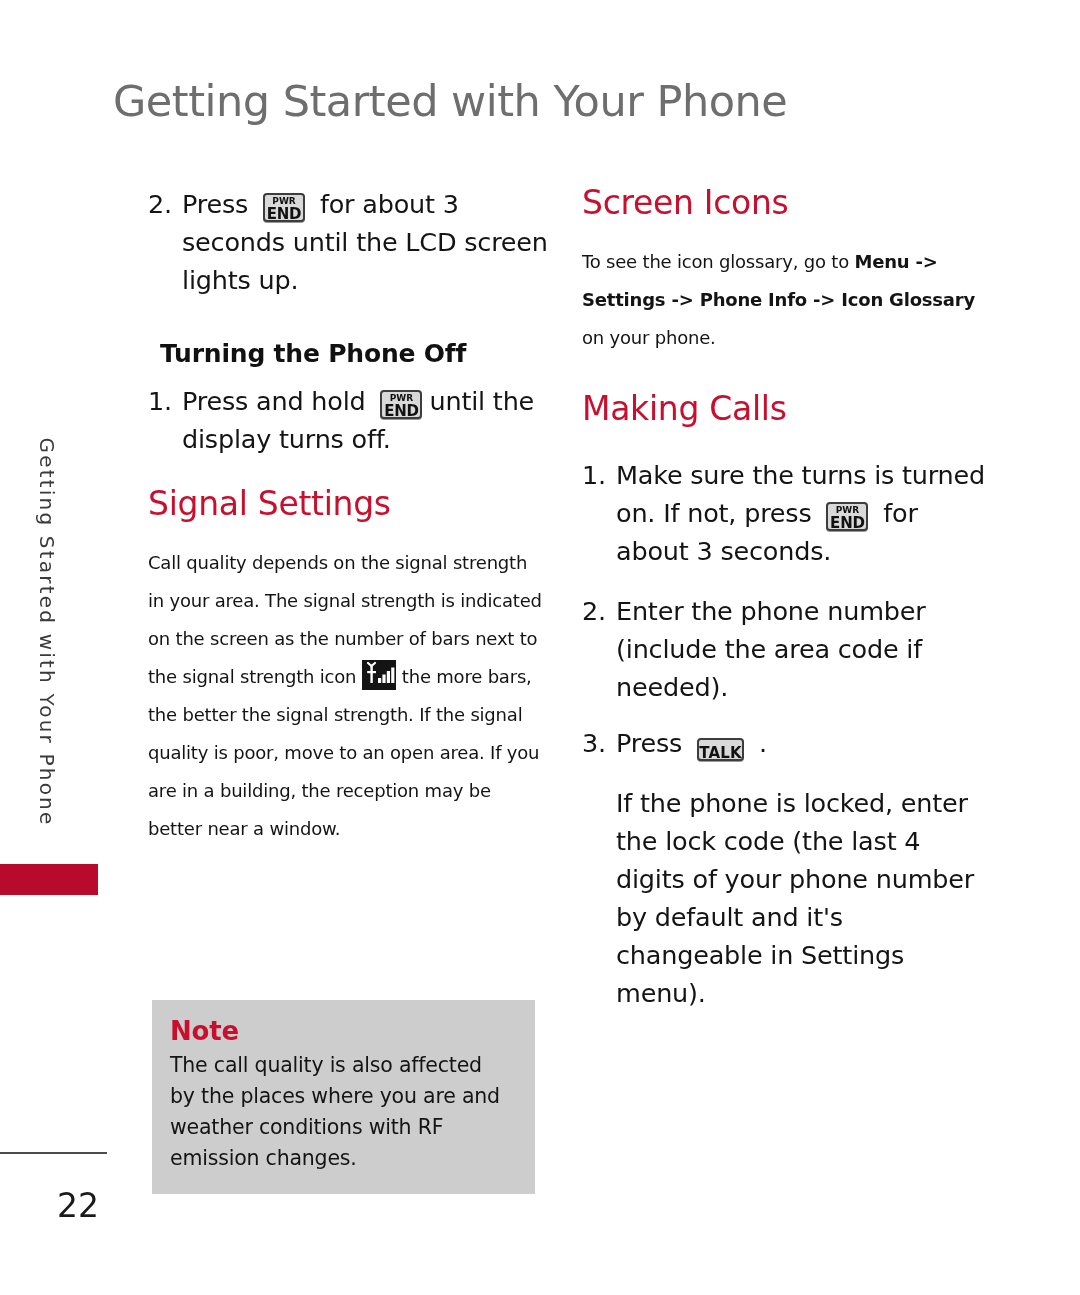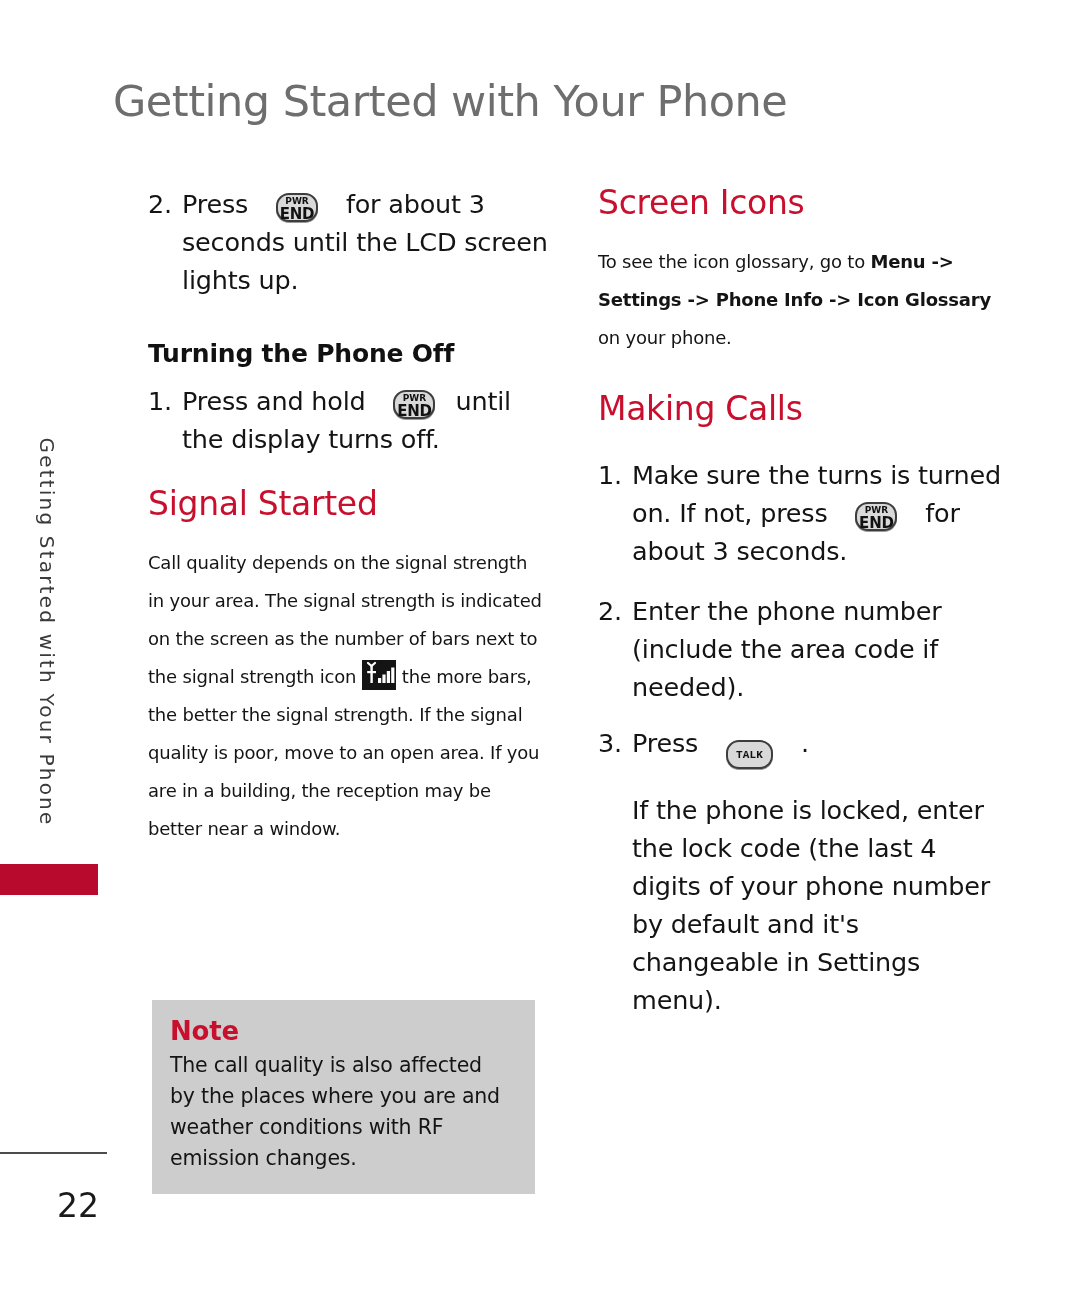--- a/index.html
+++ b/index.html
@@ -50,33 +50,33 @@
     height: 31px;
     background: #b80a2c;
   }
 
   
   .col {
     position: absolute;
     top: 185px;
   }
   .col-left  { left: 148px; width: 400px; }
-  .col-right { left: 598px; width: 405px; }
+  .col-right { left: 582px; width: 405px; }
 
   
   h2.section {
     margin: 0 0 14px 0;
     font-size: 33px;
     font-weight: 400;
     color: #c8102e;
     letter-spacing: -0.3px;
     line-height: 1.1;
   }
   h3.subsection {
-    margin: 0 0 6px 0;
+    margin: 0 0 6px 12px;
     font-size: 25px;
     font-weight: 700;
     color: #111111;
     letter-spacing: -0.2px;
   }
 
   
   p.body {
     margin: 0;
     font-size: 18px;
@@ -110,25 +110,25 @@
   .sp-34 { height: 34px; }
   .sp-40 { height: 40px; }
 
   
   .keycap {
     display: inline-block;
     vertical-align: -6px;
     box-sizing: border-box;
     background: #d9d9d9;
     border: 2px solid #3d3d3d;
-    border-radius: 13px;
+    border-radius: 4px;
     text-align: center;
     color: #111111;
     font-family: "DejaVu Sans", "Liberation Sans", sans-serif;
-    margin: 0 20px;
+    margin: 0 7px;
     box-shadow: 0 1px 0 #9a9a9a;
   }
   .keycap.pwrend {
     width: 42px;
     height: 29px;
     padding-top: 1px;
     line-height: 1;
   }
   .keycap.pwrend .k-top {
     display: block;
@@ -139,26 +139,25 @@
   }
   .keycap.pwrend .k-bot {
     display: block;
     font-size: 15px;
     font-weight: 700;
     letter-spacing: -0.2px;
     line-height: 16px;
   }
   .keycap.talk {
     width: 47px;
-    height: 29px;
+    height: 23px;
     line-height: 26px;
-    font-size: 11px;
+    font-size: 15px;
     font-weight: 700;
     letter-spacing: 0.2px;
-    font-family: Liberation Mono, monospace;
   }
 
   
   .signal-icon {
     display: inline-block;
     vertical-align: -7px;
     width: 34px;
     height: 30px;
     margin-right: 6px;
   }
@@ -227,21 +226,21 @@
 
   <div class="sp-8"></div>
 
   <div class="step">
     <span class="step-num">1.</span>
     <span class="step-text"><span>Press and hold</span>&nbsp;<span class="keycap pwrend"><span class="k-top">PWR</span><span class="k-bot">END</span></span><span>until the display turns off.</span></span>
   </div>
 
   <div class="sp-28"></div>
 
-  <h2 class="section">Signal Started</h2>
+  <h2 class="section">Signal Settings</h2>
 
   <div class="sp-8"></div>
 
   <p class="body"><span>Call quality depends on the signal strength in your area. The signal strength is indicated on the screen as the number of bars next to the signal strength icon</span>
     <span class="signal-icon">
       <svg width="34" height="30" viewBox="0 0 34 30" xmlns="http://www.w3.org/2000/svg">
         <rect x="0" y="0" width="34" height="30" fill="#141414"></rect>
 
         <path d="M9.5 6 L6 3 M9.5 6 L13 3" stroke="#ffffff" stroke-width="2.2" fill="none" stroke-linecap="round"></path>
         <rect x="8.4" y="6" width="2.4" height="17" fill="#ffffff"></rect>

